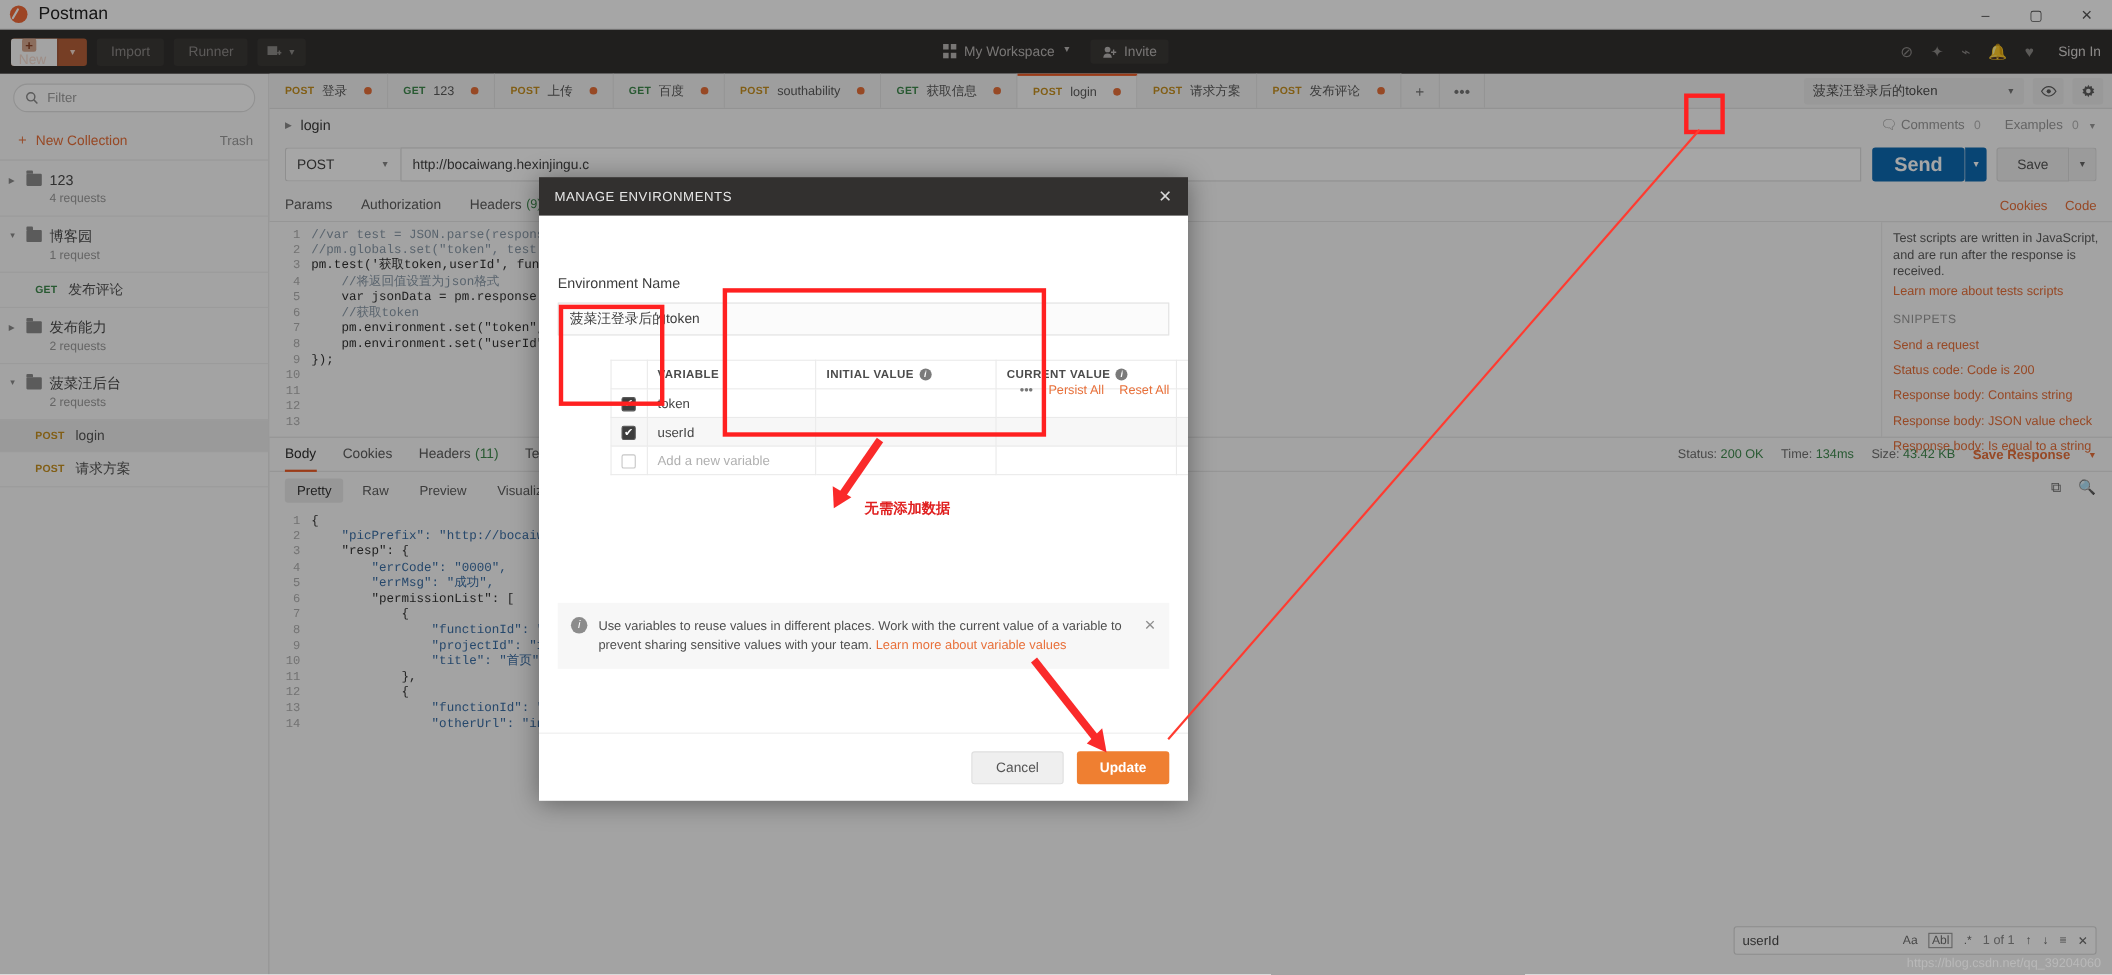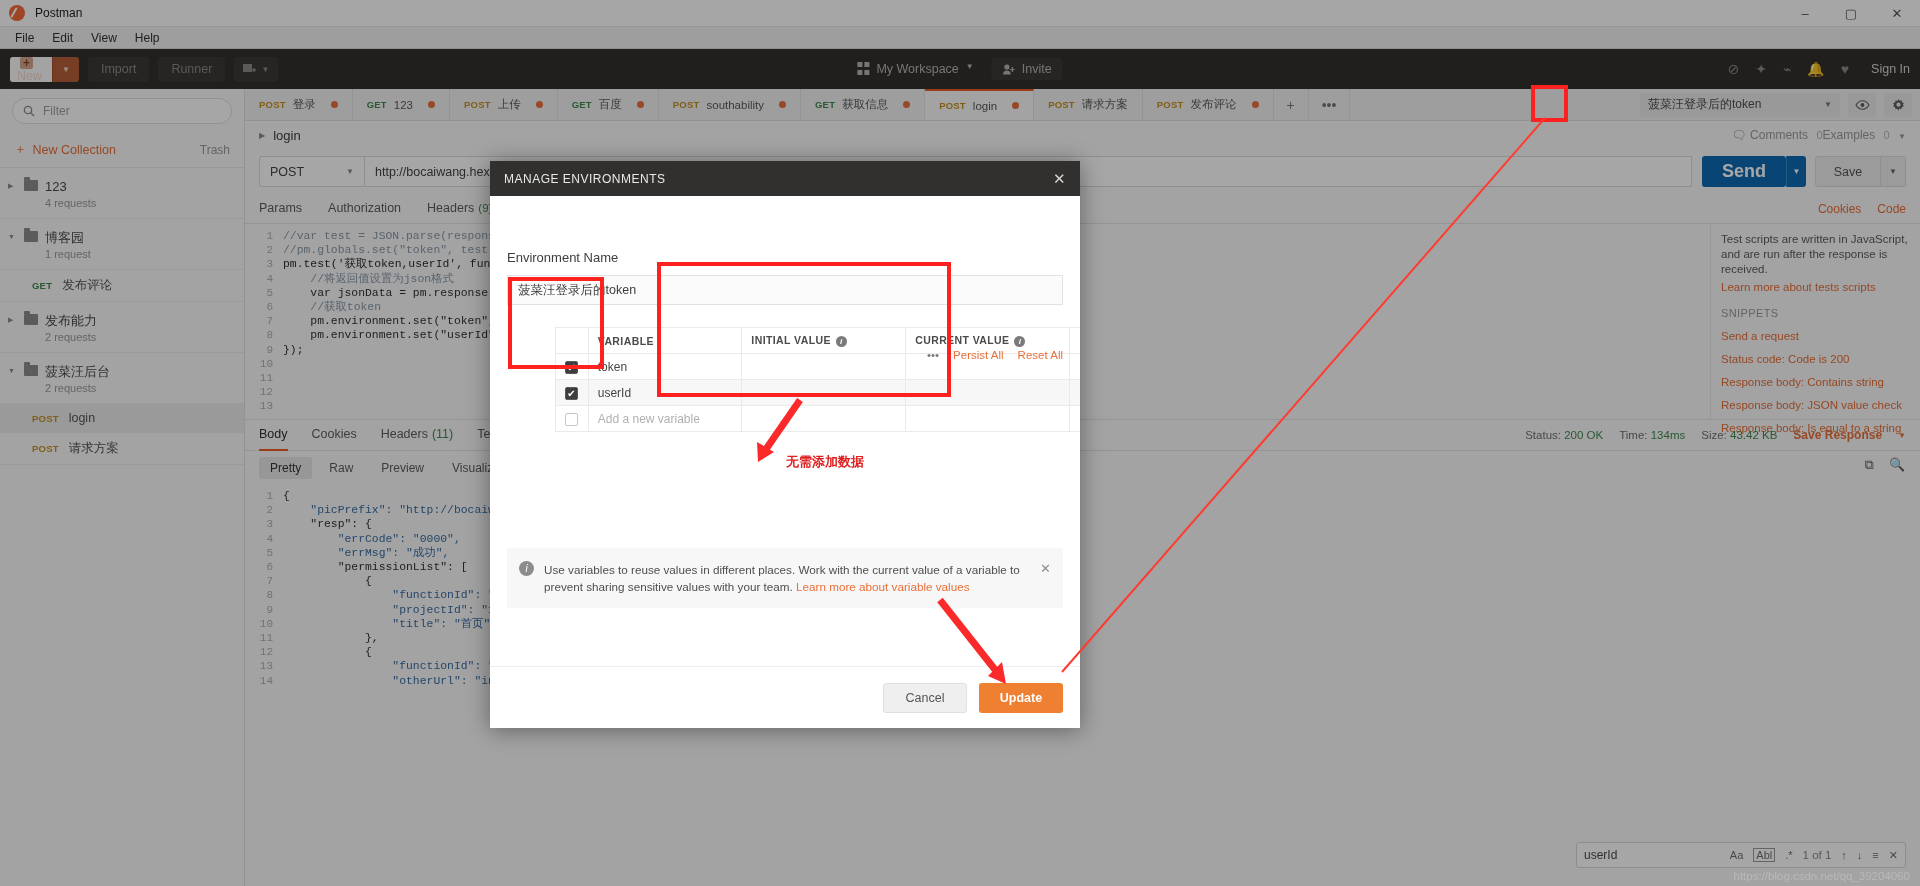--- a/index.html
+++ b/index.html
@@ -16,21 +16,21 @@
     border-bottom: 1px solid #e6e6e6;
   }
   .tb-logo {
     width: 16px; height: 16px; border-radius: 50%;
     background: #f26b3a; margin-left: 9px; position: relative; overflow: hidden;
   }
   .tb-logo::after {
     content: ""; position: absolute; left: 4px; top: 2px; width: 2px; height: 11px;
     background: #fff; transform: rotate(30deg); border-radius: 1px;
   }
-  .tb-title { font-size: 12px; color: #222; margin-left: 10px; }
+  .tb-title { font-size: 16px; color: #222; margin-left: 10px; }
   .tb-spacer { flex: 1; }
   .tb-btn {
     width: 46px; height: 27px; display: flex; align-items: center; justify-content: center;
     color: #555; font-size: 13px;
   }
 
   
   .menubar {
     height: 22px; background: #f3f3f3; display: flex; align-items: center;
     padding-left: 6px; border-bottom: 1px solid #dcdcdc;
@@ -150,21 +150,21 @@
   }
   .env-select .cv { margin-left: auto; font-size: 8px; color: #767676; }
   .eye-btn, .gear-btn {
     width: 28px; height: 24px; background: #ebebeb; border-radius: 3px;
     display: flex; align-items: center; justify-content: center; color: #5e5e5e; font-size: 12px;
   }
 
   .crumbrow { height: 28px; display: flex; align-items: center; padding: 0 14px; gap: 8px; }
   .crumbrow .car { font-size: 8px; color: #8a8a8a; }
   .crumbrow .ttl { font-size: 13px; color: #3c3c3c; }
-  .crumbrow .right { margin-left: auto; display: flex; align-items: flex-start; font-size: 12px; color: #9a9a9a; }
+  .crumbrow .right { margin-left: auto; display: flex; align-items: flex-start; gap: 22px; font-size: 12px; color: #9a9a9a; }
   .badge0 { color: #b5b5b5; font-size: 11px; margin-left: 5px; }
 
   .urlrow { display: flex; align-items: center; padding: 7px 14px; gap: 0; }
   .method-sel {
     width: 105px; height: 31px; border: 1px solid #dcdcdc; border-right: none;
     border-radius: 3px 0 0 3px; background: #fff; display: flex; align-items: center;
     padding: 0 10px; font-size: 12.5px; color: #444;
   }
   .method-sel .cv { margin-left: auto; font-size: 8px; color: #888; }
   .url-input {
@@ -335,26 +335,20 @@
 
   <div class="titlebar">
     <div class="tb-logo"></div>
     <div class="tb-title">Postman</div>
     <div class="tb-spacer"></div>
     <div class="tb-btn">–</div>
     <div class="tb-btn">▢</div>
     <div class="tb-btn close">✕</div>
   </div>
 
-  <div class="menubar">
-    <span>File</span>
-    <span>Edit</span>
-    <span>View</span>
-    <span>Help</span>
-  </div>
 
   <div class="toolbar">
     <div class="btn-new">
       <div class="main">
         <span class="plus">+</span>
         <span>New</span>
       </div>
       <div class="caret">▼</div>
     </div>
     <div class="tb-plain">Import</div>

